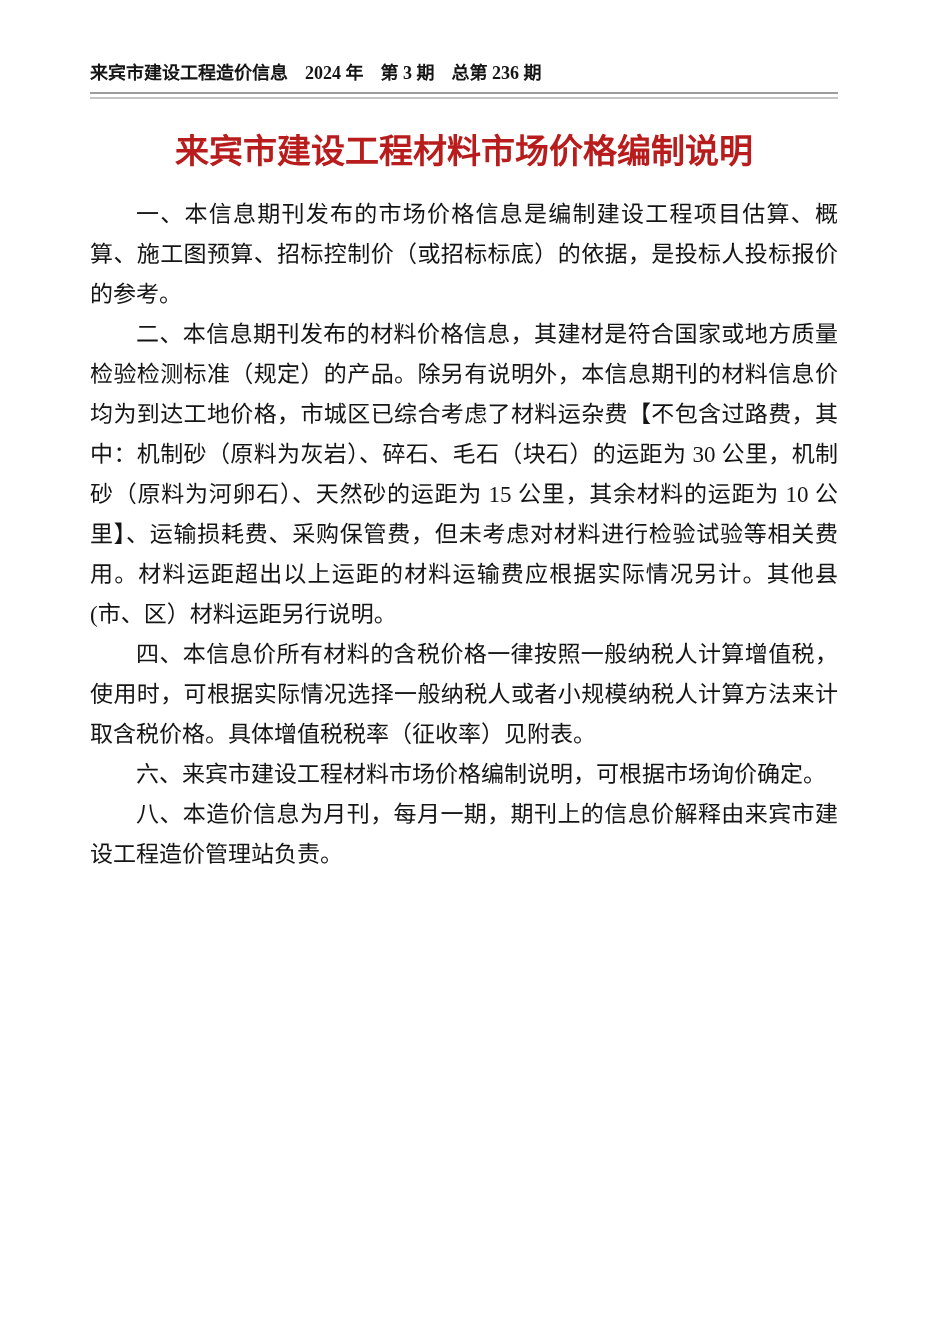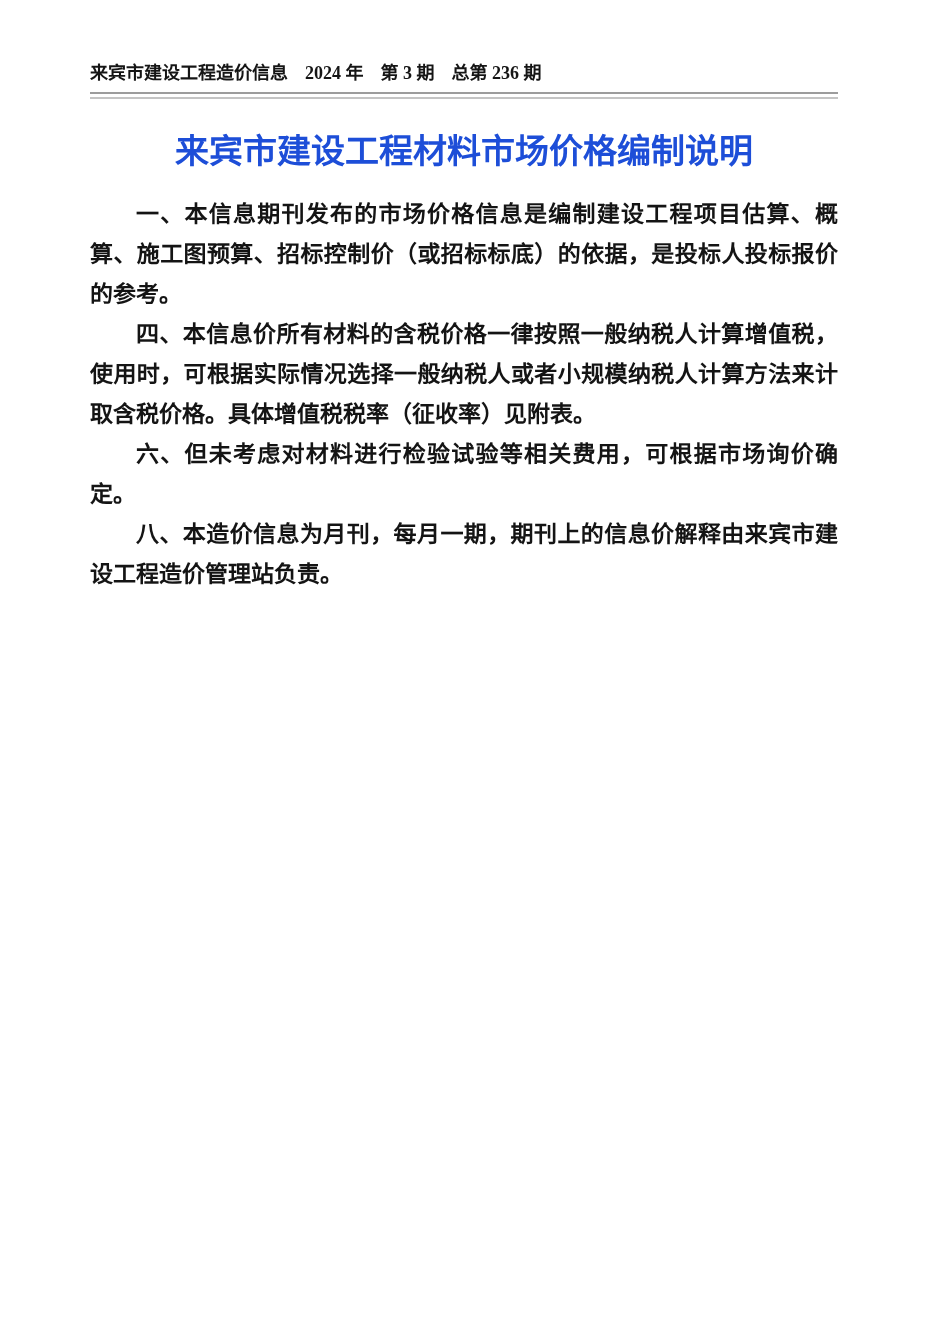--- a/index.html
+++ b/index.html
@@ -38,28 +38,27 @@
     box-sizing: content-box;
   }
   .doc-title {
     margin-top: 31px;
     width: 748px;
     text-align: center;
     font-family: "Liberation Sans", "DejaVu Sans", sans-serif;
     font-weight: bold;
     font-size: 34px;
     line-height: 42px;
-    color: #1d4ed8;
+    color: #b91c1c;
     letter-spacing: 0px;
     white-space: nowrap;
   }
   .doc-body {
     margin-top: 5px;
     width: 748px;
-    font-weight: bold;
   }
   .doc-body p {
     margin: 0;
     padding: 0;
     font-size: 23px;
     line-height: 40px;
     text-indent: 2em;
     text-align: justify;
     text-justify: inter-ideograph;
     color: #141414;
@@ -77,18 +76,19 @@
     <span>第 3 期</span>
     <span>总第 236 期</span>
   </div>
 
   <div class="head-rule"></div>
 
   <h1 class="doc-title">来宾市建设工程材料市场价格编制说明</h1>
 
   <div class="doc-body">
     <p>一、本信息期刊发布的市场价格信息是编制建设工程项目估算、概算、施工图预算、招标控制价（或招标标底）的依据，是投标人投标报价的参考。</p>
+    <p>二、本信息期刊发布的材料价格信息，其建材是符合国家或地方质量检验检测标准（规定）的产品。除另有说明外，本信息期刊的材料信息价均为到达工地价格，市城区已综合考虑了材料运杂费【不包含过路费，其中：机制砂（原料为灰岩）、碎石、毛石（块石）的运距为 30 公里，机制砂（原料为河卵石）、天然砂的运距为 15 公里，其余材料的运距为 10 公里】、运输损耗费、采购保管费，但未考虑对材料进行检验试验等相关费用。材料运距超出以上运距的材料运输费应根据实际情况另计。其他县(市、区）材料运距另行说明。</p>
     <p>四、本信息价所有材料的含税价格一律按照一般纳税人计算增值税，使用时，可根据实际情况选择一般纳税人或者小规模纳税人计算方法来计取含税价格。具体增值税税率（征收率）见附表。</p>
-    <p>六、但未考虑对材料进行检验试验等相关费用，可根据市场询价确定。</p>
+    <p>六、来宾市建设工程材料市场价格编制说明，可根据市场询价确定。</p>
     <p>八、本造价信息为月刊，每月一期，期刊上的信息价解释由来宾市建设工程造价管理站负责。</p>
   </div>
 
 </div>
 
 </body></html>

